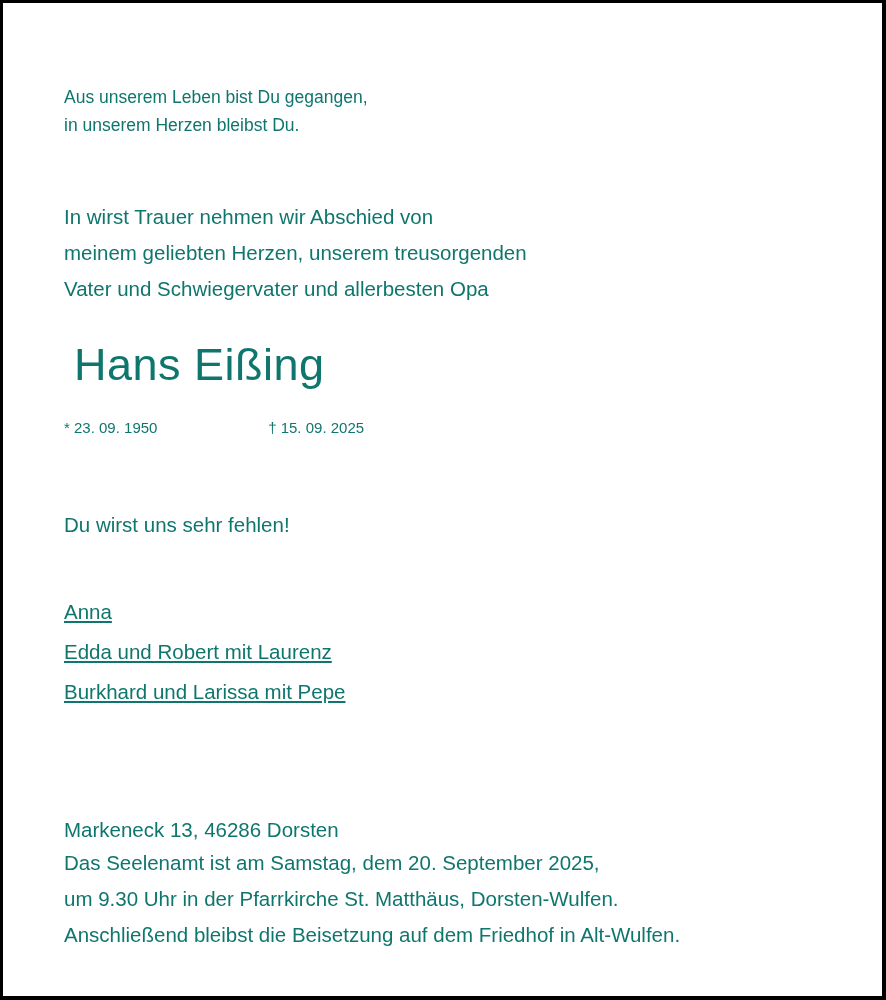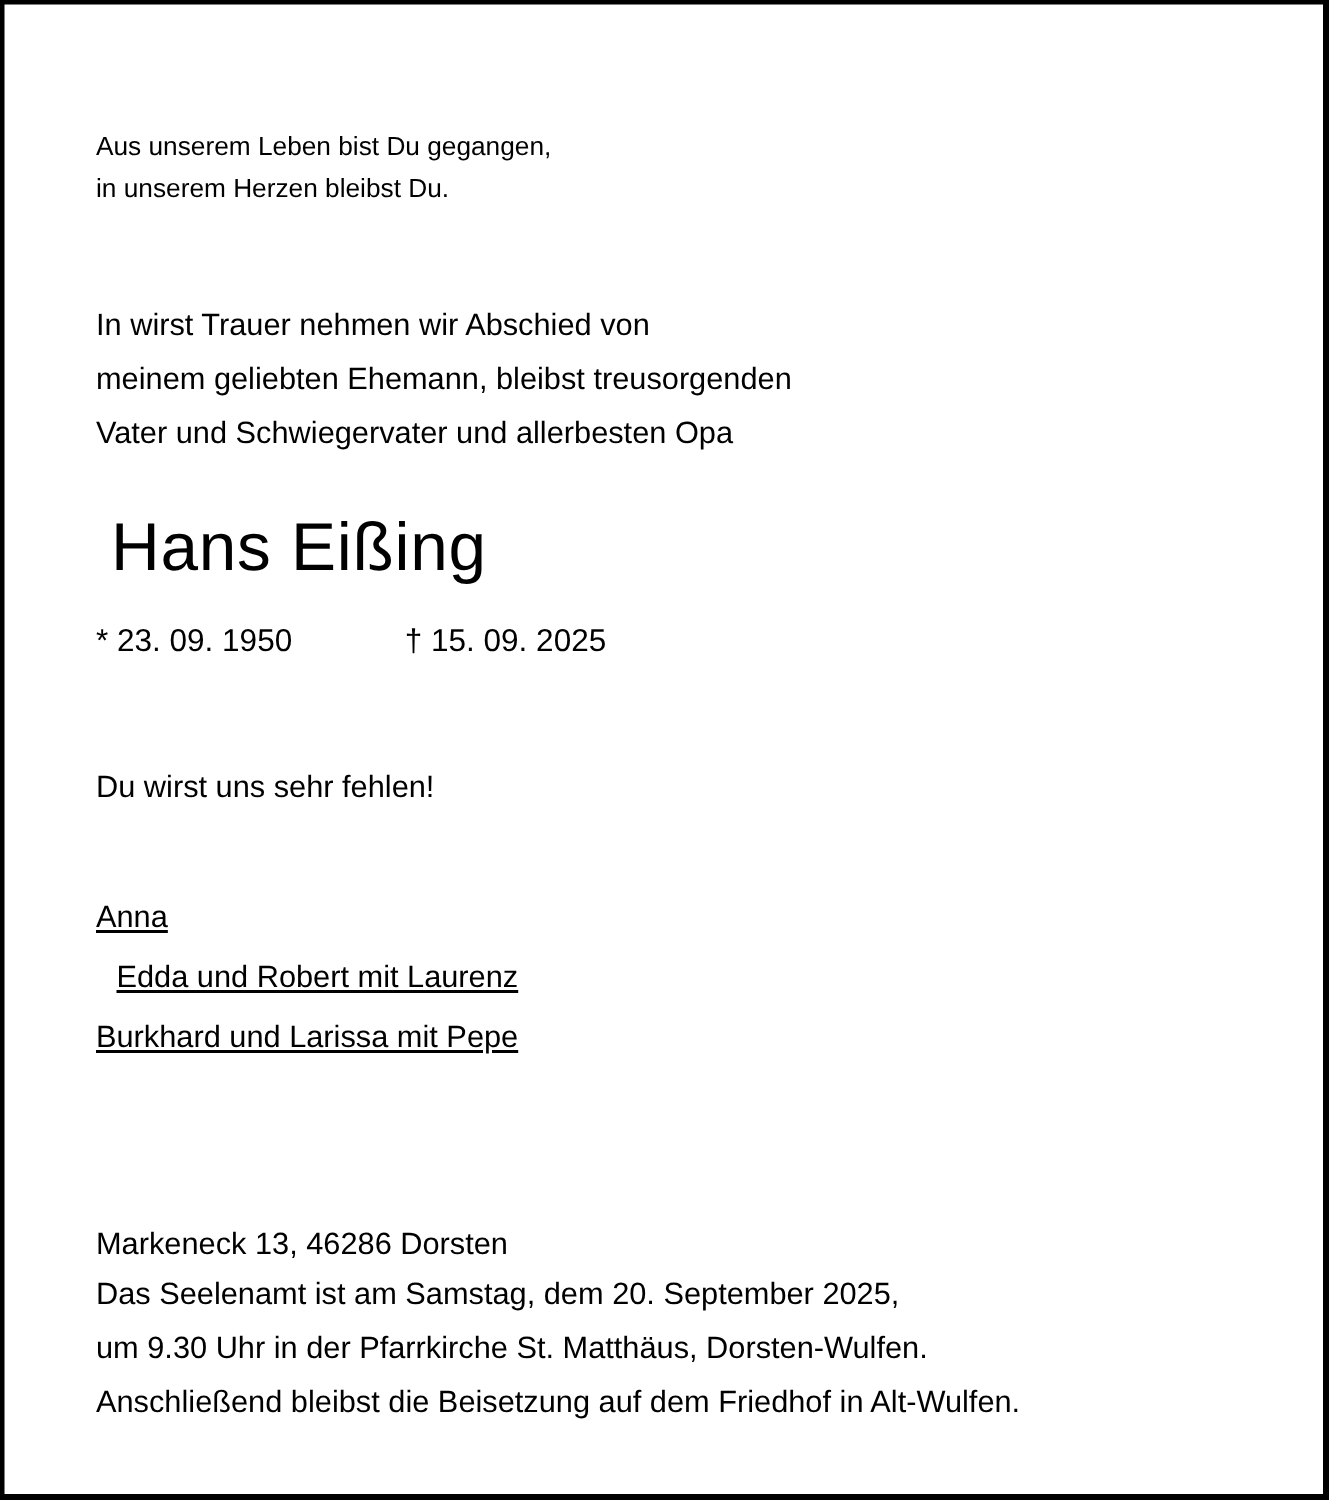--- a/index.html
+++ b/index.html
@@ -10,59 +10,59 @@
       box-sizing: border-box;
       border-top: 3px solid #000;
       border-left: 3px solid #000;
       border-right: 4px solid #000;
       border-bottom: 4px solid #000;
       background: #fff;
     }
     .t {
       position: absolute; left: 61px;
       font-family: "Liberation Sans", sans-serif;
-      color: #000000;
+      color: #0f766e;
       white-space: nowrap;
       margin: 0;
     }
     .small { font-size: 17.5px; line-height: 28px; }
     .med { font-size: 20.5px; line-height: 36px; }
     .name { font-size: 45px; line-height: 52px; letter-spacing: 0.5px; }
-    .dates { font-size: 21px; line-height: 28px; }
+    .dates { font-size: 15px; line-height: 28px; }
     .dates span { display: inline-block; }
     .line { display: block; }
   </style>
 </head>
 <body>
 
 <div class="frame">
 
   <div class="t small" style="top:80px;">
     <span class="line">Aus unserem Leben bist Du gegangen,</span>
     <span class="line">in unserem Herzen bleibst Du.</span>
   </div>
 
   <div class="t med" style="top:196px;">
     <span class="line">In wirst Trauer nehmen wir Abschied von</span>
-    <span class="line">meinem geliebten Ehemann, bleibst treusorgenden</span>
+    <span class="line">meinem geliebten Herzen, unserem treusorgenden</span>
     <span class="line">Vater und Schwiegervater und allerbesten Opa</span>
   </div>
 
   <div class="t name" style="top:336px;margin-left:10px;">Hans Eißing</div>
 
   <div class="t dates" style="top:411px;">
     <span style="width:200px;">* 23. 09. 1950</span>
     <span>† 15. 09. 2025</span>
   </div>
 
   <div class="t med" style="top:504px;">Du wirst uns sehr fehlen!</div>
 
   <div class="t med" style="top:589px;text-decoration:underline;">
     <span class="line" style="line-height:40px;">Anna</span>
-    <span class="line" style="line-height:40px;text-align:right;">Edda und Robert mit Laurenz</span>
+    <span class="line" style="line-height:40px;">Edda und Robert mit Laurenz</span>
     <span class="line" style="line-height:40px;">Burkhard und Larissa mit Pepe</span>
   </div>
 
   <div class="t med" style="top:809px;">Markeneck 13, 46286 Dorsten</div>
 
   <div class="t med" style="top:842px;">
     <span class="line">Das Seelenamt ist am Samstag, dem 20. September 2025,</span>
     <span class="line">um 9.30 Uhr in der Pfarrkirche St. Matthäus, Dorsten-Wulfen.</span>
     <span class="line">Anschließend bleibst die Beisetzung auf dem Friedhof in Alt-Wulfen.</span>
   </div>

